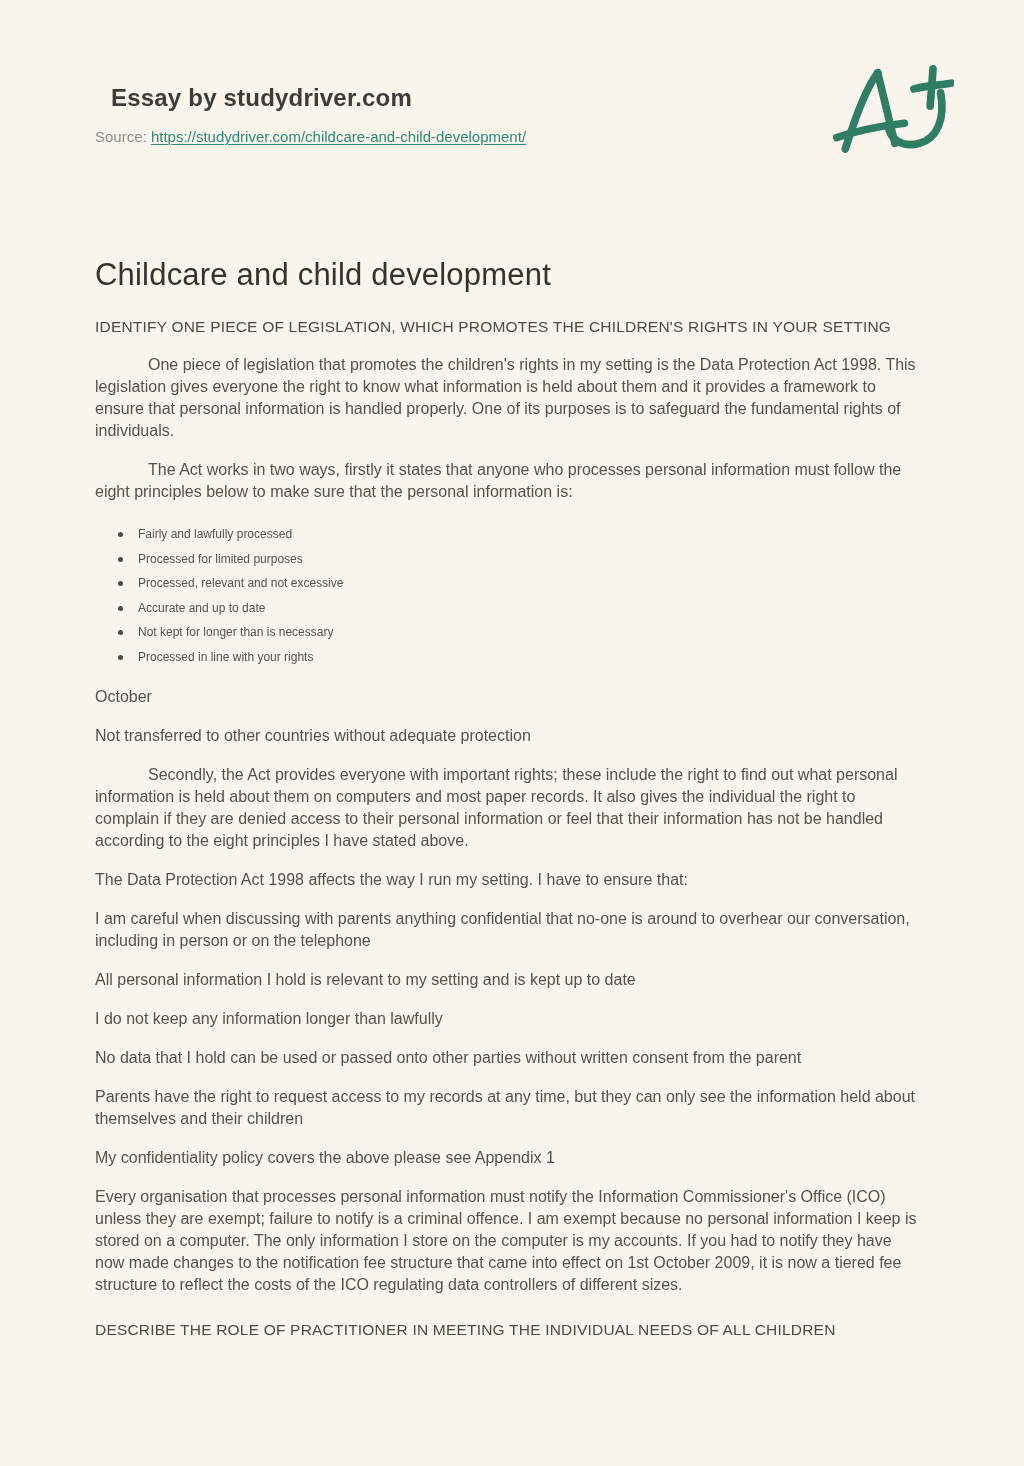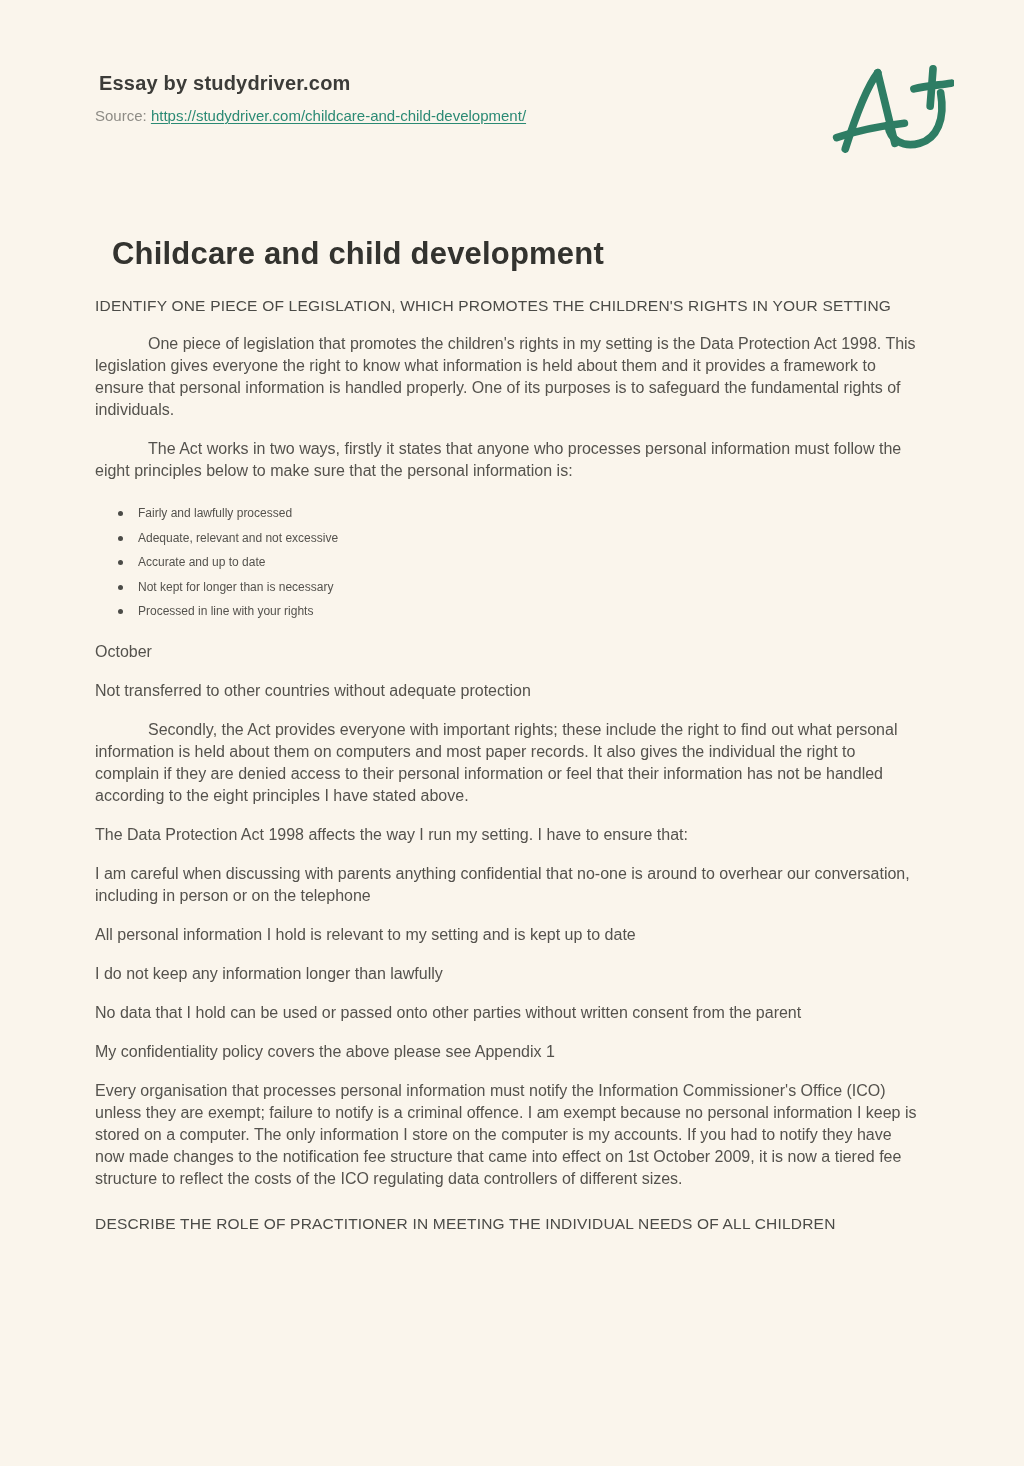--- a/index.html
+++ b/index.html
@@ -13,24 +13,24 @@
     font-family: "Liberation Sans", sans-serif;
     color: #54524D;
     position: relative;
     overflow: hidden;
   }
   .content {
     padding: 68px 95px 0 95px;
     width: 834px;
   }
   .site-title {
-    font-size: 20px;
+    font-size: 24px;
     font-weight: 700;
     color: #3C3C39;
-    margin: 4px;
+    margin: 16px;
     letter-spacing: 0.2px;
   }
   .source-line {
     margin-top: 12px;
     font-size: 15px;
     color: #8E8C86;
   }
   .source-line a {
     color: #2B8A74;
     text-decoration: underline;
@@ -39,23 +39,23 @@
   }
   .logo {
     position: absolute;
     top: 58px;
     right: 70px;
     width: 124px;
     height: 100px;
   }
   .essay-title {
     font-size: 31px;
-    font-weight: 700;
+    font-weight: 400;
     color: #33332F;
-    margin: 112px 0 0 17px;
+    margin: 112px 0 0 0;
     letter-spacing: 0.2px;
   }
   .upper-heading {
     font-size: 15.5px;
     line-height: 20px;
     color: #4B4B47;
     margin: 24px 0 0 0;
     letter-spacing: 0.2px;
   }
   p.body-p {
@@ -113,32 +113,34 @@
 
   <h2 class="essay-title">Childcare and child development</h2>
 
   <div class="upper-heading">IDENTIFY ONE PIECE OF LEGISLATION, WHICH PROMOTES THE CHILDREN'S RIGHTS IN YOUR SETTING</div>
 
   <p class="body-p indent">One piece of legislation that promotes the children's rights in my setting is the Data Protection Act 1998. This legislation gives everyone the right to know what information is held about them and it provides a framework to ensure that personal information is handled properly. One of its purposes is to safeguard the fundamental rights of individuals.</p>
   <p class="body-p indent">The Act works in two ways, firstly it states that anyone who processes personal information must follow the eight principles below to make sure that the personal information is:</p>
 
   <ul class="principles">
     <li>Fairly and lawfully processed</li>
-    <li>Adequate, relevant and not excessive</li>
+    <li>Processed for limited purposes</li>
+    <li>Processed, relevant and not excessive</li>
     <li>Accurate and up to date</li>
     <li>Not kept for longer than is necessary</li>
     <li>Processed in line with your rights</li>
   </ul>
 
   <p class="body-p">October</p>
   <p class="body-p">Not transferred to other countries without adequate protection</p>
   <p class="body-p indent">Secondly, the Act provides everyone with important rights; these include the right to find out what personal information is held about them on computers and most paper records. It also gives the individual the right to complain if they are denied access to their personal information or feel that their information has not be handled according to the eight principles I have stated above.</p>
   <p class="body-p">The Data Protection Act 1998 affects the way I run my setting. I have to ensure that:</p>
   <p class="body-p">I am careful when discussing with parents anything confidential that no-one is around to overhear our conversation, including in person or on the telephone</p>
   <p class="body-p">All personal information I hold is relevant to my setting and is kept up to date</p>
   <p class="body-p">I do not keep any information longer than lawfully</p>
   <p class="body-p">No data that I hold can be used or passed onto other parties without written consent from the parent</p>
+  <p class="body-p">Parents have the right to request access to my records at any time, but they can only see the information held about themselves and their children</p>
   <p class="body-p">My confidentiality policy covers the above please see Appendix 1</p>
   <p class="body-p">Every organisation that processes personal information must notify the Information Commissioner's Office (ICO) unless they are exempt; failure to notify is a criminal offence. I am exempt because no personal information I keep is stored on a computer. The only information I store on the computer is my accounts. If you had to notify they have now made changes to the notification fee structure that came into effect on 1st October 2009, it is now a tiered fee structure to reflect the costs of the ICO regulating data controllers of different sizes.</p>
 
   <div class="upper-heading">DESCRIBE THE ROLE OF PRACTITIONER IN MEETING THE INDIVIDUAL NEEDS OF ALL CHILDREN</div>
 
 </div>
 
 </body></html>

